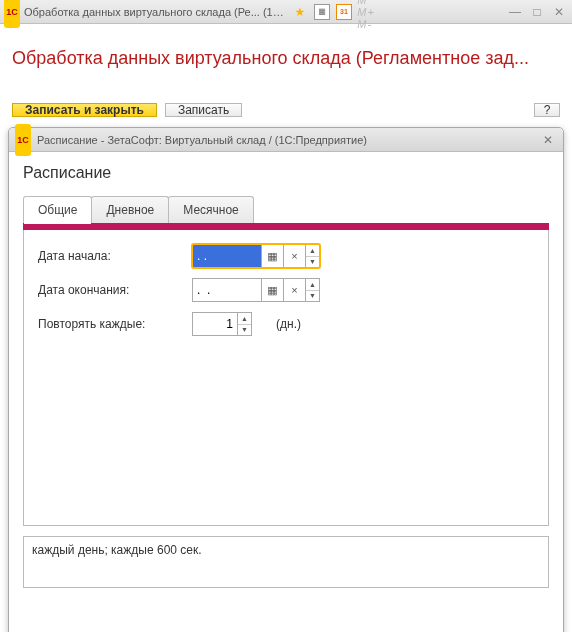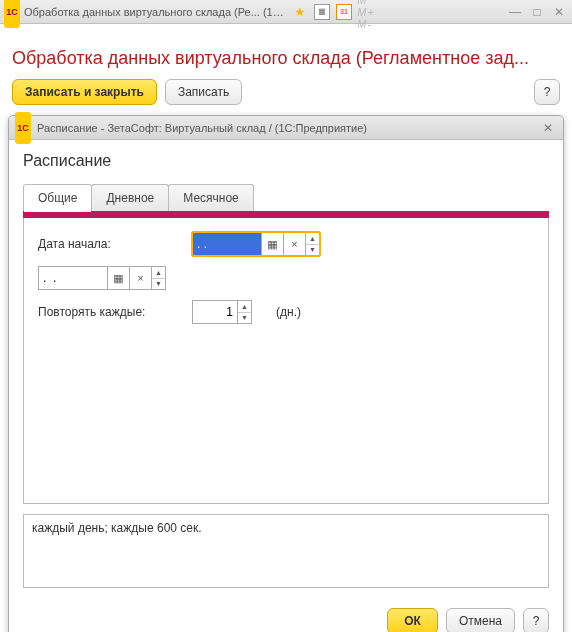--- a/index.html
+++ b/index.html
@@ -59,27 +59,27 @@
     white-space: nowrap;
     overflow: hidden;
     text-overflow: ellipsis;
   }
   
   .toolbar {
     display:flex;align-items:center;gap:8px;
     padding: 0 12px 10px 12px;
   }
   .btn {
-    height:26px;
+    height:14px;
     padding:0 12px;
     border:1px solid #b8b8b8;
-    border-radius:6px;
+    border-radius:0;
     background:linear-gradient(#fcfcfc,#eaeaea);
     font-size:12px;color:#333;cursor:pointer;
-    display:flex;align-items:center;
+    display:flex;align-items:center;margin-top:24px;
   }
   .btn-yellow {
     background:linear-gradient(#ffe765,#ffd21a);
     border-color:#d0a800;
     font-weight:bold;
   }
   .btn-square { width:26px; padding:0; justify-content:center; }
   .toolbar .spacer { flex:1; }
 
   
@@ -166,21 +166,21 @@
   .spin-b:first-child { border-bottom:1px solid #ccc; }
   .num-input {
     width:46px;height:24px;border:1px solid #aaa;text-align:right;padding:0 4px;font-size:12px;
   }
   .unit { color:#333;font-size:12px; }
 
   
   .summary-box {
     margin-top:10px;
     border:1px solid #bbb;
-    height:74px;
+    height:52px;
     padding:6px 8px;
     color:#333;font-size:12px;
     background:#fff;
   }
 
   
   .dlg-footer {
     display:flex;gap:8px;justify-content:flex-end;
     padding:10px 14px;
   }
@@ -235,20 +235,21 @@
           <div class="icon-btn">▦</div>
           <div class="icon-btn">×</div>
           <div class="spinner">
             <div class="spin-b">▲</div>
             <div class="spin-b">▼</div>
           </div>
         </div>
       </div>
 
       <div class="frow">
+        <div class="flabel">Дата окончания:</div>
         <div class="date-group">
           <input class="date-input" value=".  ." style="">
           <div class="icon-btn">▦</div>
           <div class="icon-btn">×</div>
           <div class="spinner">
             <div class="spin-b">▲</div>
             <div class="spin-b">▼</div>
           </div>
         </div>
       </div>

